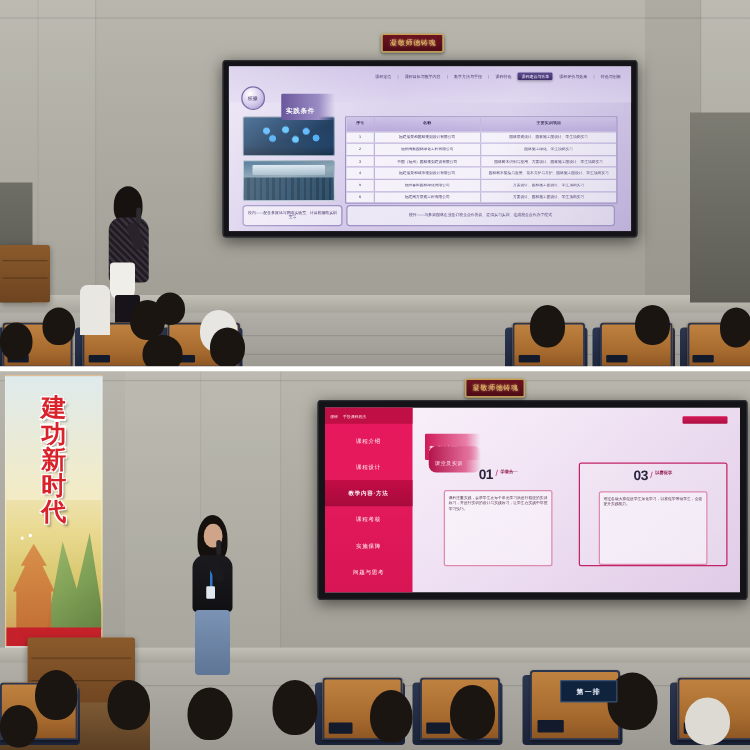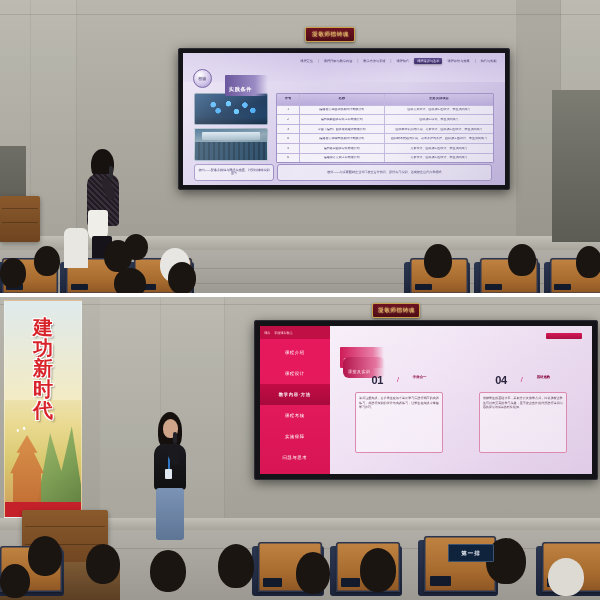--- a/index.html
+++ b/index.html
@@ -118,21 +118,21 @@
     border-radius:1px;padding:1.5px 18px 1.5px 4px;}
   .sb-title .bar span{font-size:5px;color:#fff;font-weight:bold;letter-spacing:.7px;}
   .sb-sub{position:absolute;left:25%;top:21%;z-index:4;}
   .sb-sub .bar{display:inline-block;background:linear-gradient(90deg,#b3144b,#e06a96 70%,rgba(224,106,150,0));
     border-radius:6px;padding:1.5px 14px 1.5px 5px;}
   .sb-sub .bar span{font-size:4px;color:#ffe7ef;letter-spacing:.5px;}
 
   .sb-cards{position:absolute;left:24%;top:30%;width:73%;height:56%;display:flex;gap:2.2%;z-index:4;}
   .card{flex:1;position:relative;display:flex;flex-direction:column;align-items:center;}
   .card.boxed{border:1px solid #c2246a;border-radius:2px;background:rgba(255,255,255,.18);}
-  .card-head{display:flex;align-items:flex-start;gap:14px;margin-top:4%;}
+  .card-head{display:flex;align-items:flex-start;gap:2px;margin-top:4%;}
   .card-num{font-size:11px;font-weight:bold;color:#2b2540;line-height:1;letter-spacing:-.4px;}
   .card-slash{font-size:7px;color:#c2246a;line-height:1;margin-top:1px;}
   .card-lab{display:flex;flex-direction:column;line-height:1.15;margin-top:1px;}
   .card-lab span{font-size:3.4px;color:#8e1246;font-weight:bold;white-space:nowrap;}
   .card-body{margin-top:5%;width:74%;border:1px solid #dd8ab0;border-radius:2px;
     background:rgba(255,255,255,.45);padding:3px 3px;box-sizing:border-box;flex:1;overflow:hidden;}
   .card-body p{margin:0;font-size:3px;line-height:1.5;color:#52304a;text-align:justify;}
 
   
   .person{position:absolute;}
@@ -457,33 +457,33 @@
                 <span class="card-lab">
                   <span>学做合一</span>
                 </span>
               </div>
               <div class="card-body">
                 <p>课程注重实践，要求学生在每个单元学习后进行相应的实训练习，并进行实训的设计与实践练习，让学生在实践中掌握学习技巧。</p>
               </div>
             </div>
 
 
-
-            <div class="card">
+            <div class="card boxed">
               <div class="card-head">
-                <span class="card-num">04</span>
+                <span class="card-num">03</span>
                 <span class="card-slash">/</span>
                 <span class="card-lab">
-                  <span>因材施教</span>
+                  <span>以赛促学</span>
                 </span>
               </div>
               <div class="card-body">
-                <p>依据学生的基础水平，采取分层次教学方式，因材施教让学生可以有更高的学习兴趣，基于校企合作的优势进行课程内容的拓展与成果的转化延伸。</p>
-              </div>
-            </div>
+                <p>通过各级大赛促进学生深化学习，以赛促学带动学生，全面提升实践能力。</p>
+              </div>
+            </div>
+
 
           </div>
         </div>
 
       </div>
     </div>
 
     <div class="podium" style="left:22px;top:214px;width:86px;height:58px;">
       <div class="ln" style="top:16px;"></div>
       <div class="ln" style="top:34px;"></div>

